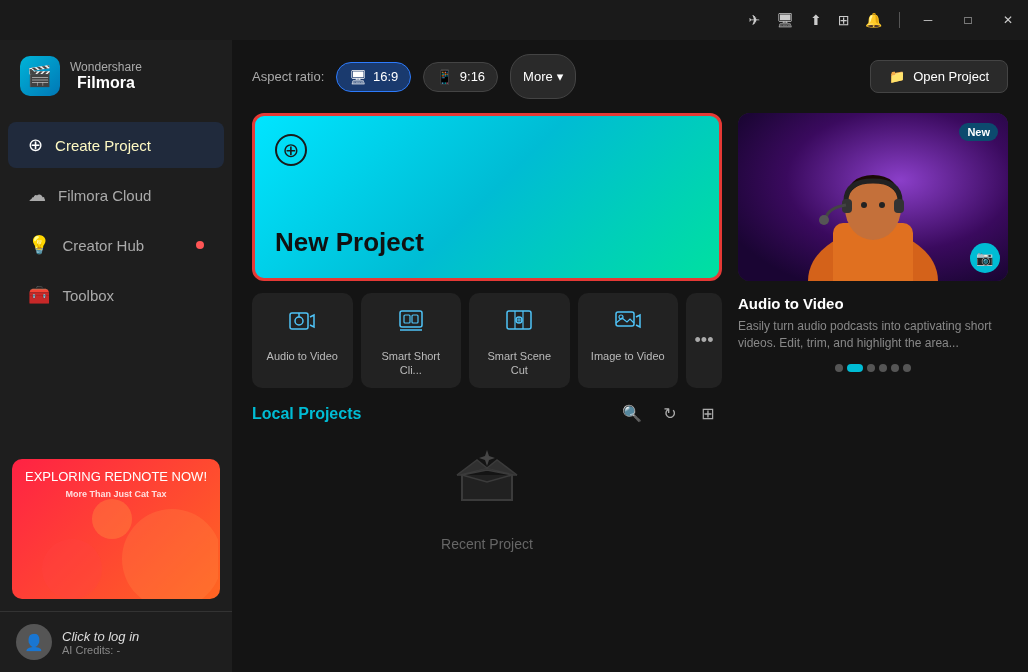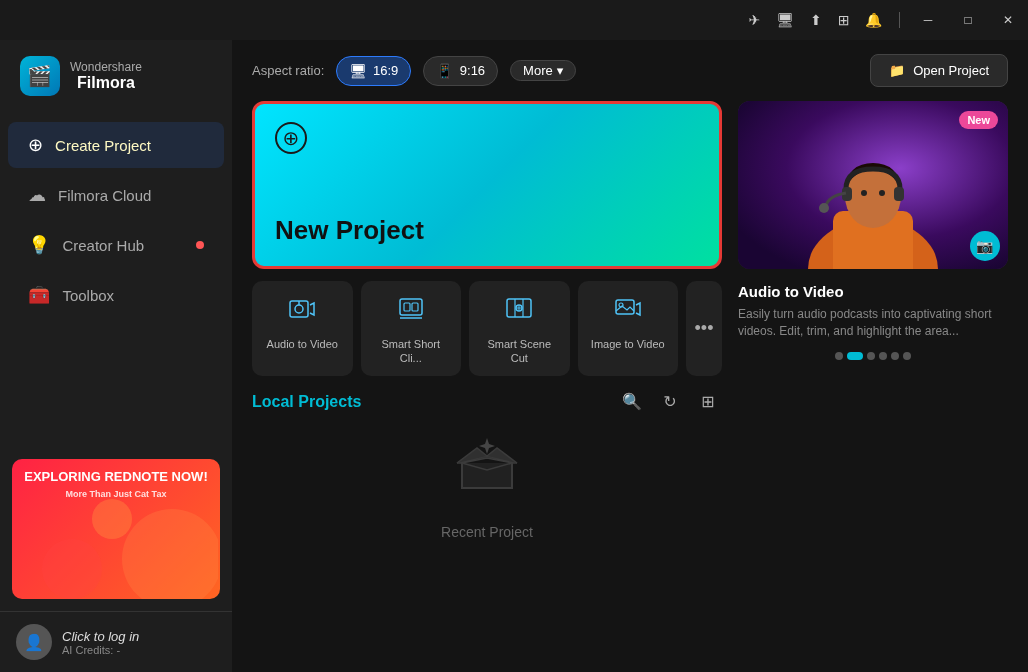--- a/index.html
+++ b/index.html
@@ -140,21 +140,21 @@
       color: #fff;
       text-align: center;
       padding: 8px;
     }
     .ad-text-block {
       position: absolute;
       top: 10px;
       left: 10px;
       right: 10px;
     }
-    .ad-title { font-size: 13px; font-weight: 700; color: #fff; text-transform: uppercase; line-height: 1.2; }
+    .ad-title { font-size: 13px; font-weight: 400; color: #fff; text-transform: uppercase; line-height: 1.2; }
     .ad-sub { font-size: 9px; color: #ffdddd; margin-top: 4px; }
 
     .sidebar-user {
       display: flex;
       align-items: center;
       gap: 10px;
       padding: 12px 16px;
       border-top: 1px solid #333;
     }
     .avatar {
@@ -208,21 +208,21 @@
       background: #1a3a6e;
       color: #fff;
     }
     .ratio-icon {
       font-size: 14px;
     }
     .more-btn {
       display: flex;
       align-items: center;
       gap: 4px;
-      padding: 2px 12px;
+      padding: 14px 12px;
       border-radius: 20px;
       border: 1px solid #444;
       background: #2a2a2a;
       cursor: pointer;
       font-size: 13px;
       color: #fff;
     }
     .open-project-btn {
       margin-left: auto;
       display: flex;
@@ -400,21 +400,21 @@
     .featured-person {
       width: 100%;
       height: 100%;
       background: radial-gradient(ellipse at 60% 40%, #8b3fc9 0%, #3a0a5e 60%, #1a0533 100%);
       position: relative;
     }
     .new-badge {
       position: absolute;
       top: 10px;
       right: 10px;
-      background: #ec4899;
+      background: #0c4a6e;
       color: #fff;
       font-size: 11px;
       font-weight: 700;
       padding: 3px 8px;
       border-radius: 12px;
     }
     .camera-icon-badge {
       position: absolute;
       bottom: 8px;
       right: 8px;

